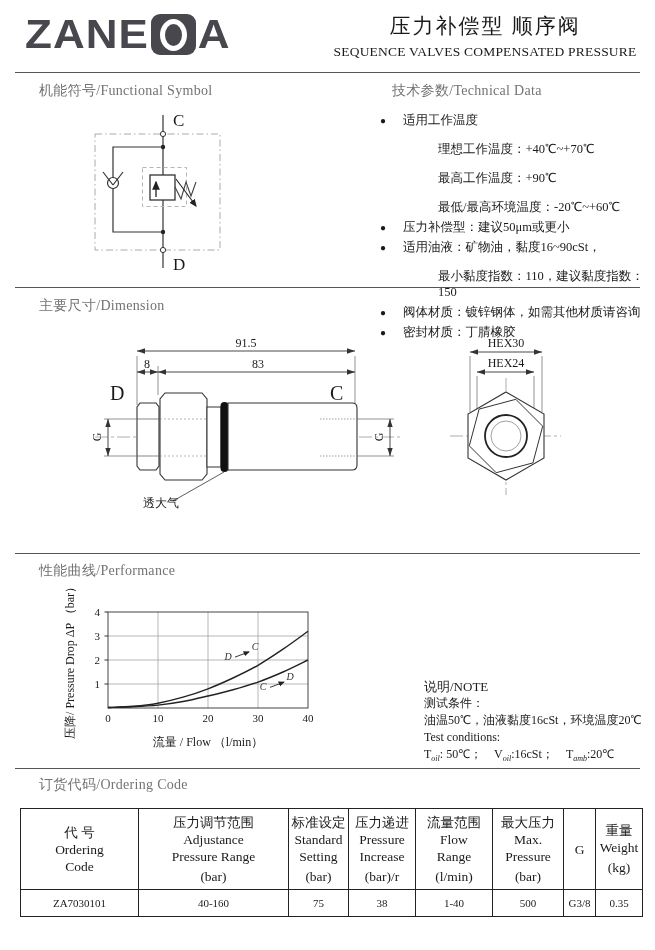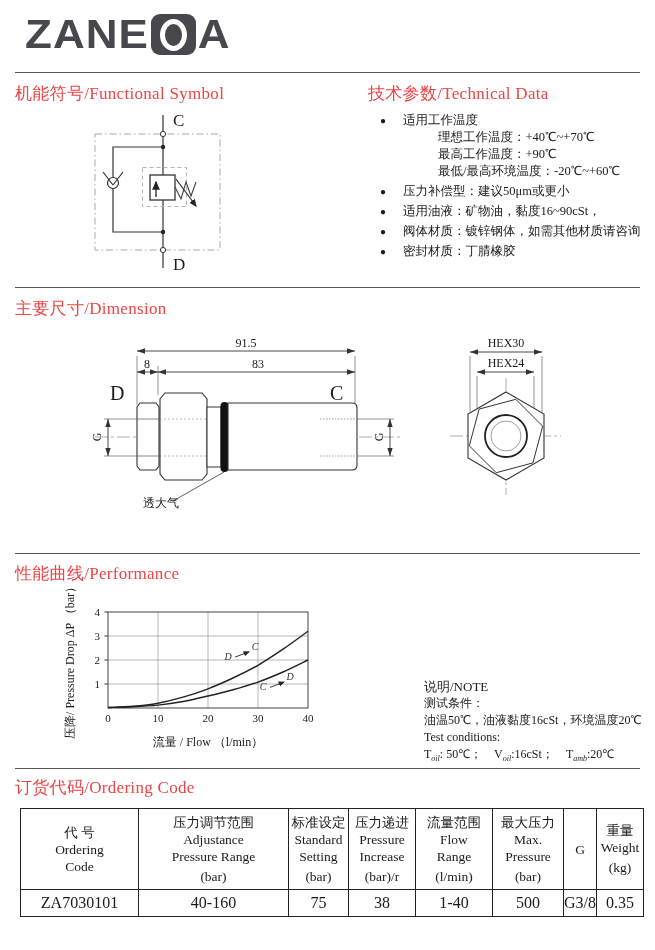--- a/index.html
+++ b/index.html
@@ -1,37 +1,37 @@
 <!DOCTYPE html>
 <html><head>
 <meta charset="utf-8">
 <style>
   html,body{margin:0;padding:0;background:#e8e8e8;}
   .page{position:relative;width:655px;height:950px;background:#fff;margin:0 auto;
         font-family:"Liberation Serif", serif;color:#1a1a1a;overflow:hidden;}
   .sep{position:absolute;left:15px;right:15px;height:0;border-top:1px solid #555;}
-  .sec-head{position:absolute;font-size:17px;color:#ef4444;letter-spacing:.3px;}
+  .sec-head{position:absolute;font-size:14px;color:#737373;letter-spacing:.3px;margin-left:24px;}
 
   
   .logo{position:absolute;left:25px;top:12px;display:flex;align-items:center;}
   .logo-text{font-family:"Liberation Sans", sans-serif;font-weight:bold;font-size:44px;
              line-height:44px;color:#47474d;letter-spacing:1px;transform:scaleY(.92);}
   .logo-d{display:inline-block;width:45px;height:41px;background:#47474d;border-radius:9px;
           position:relative;margin:0 2px;}
   .logo-oval{position:absolute;left:9px;top:5px;width:17px;height:22px;border:5px solid #fff;
              border-radius:50%;}
   .title-block{position:absolute;left:320px;top:12px;width:330px;text-align:center;}
   .title-zh{font-size:21px;letter-spacing:2px;}
   .title-en{font-size:13.5px;margin-top:4px;letter-spacing:.2px;}
 
   
   .tech{position:absolute;left:368px;top:108px;width:285px;font-size:12.5px;line-height:16px;}
   .ti-row{padding-left:35px;position:relative;margin-top:4px;}
   .ti-bullet{position:absolute;left:12px;top:1px;font-size:10px;}
-  .ti-sub{padding-left:70px;margin-top:1px;}
+  .ti-sub{padding-left:70px;margin-top:13px;}
 
   
   svg text{font-family:"Liberation Serif", serif;fill:#1a1a1a;}
   .dim-label{font-size:12px;}
   .port-label{font-size:20px;}
   .vent-label{font-size:12px;}
   .fs-port{font-size:17px;}
   .tick{font-size:11px;}
   .ann{font-size:10px;font-style:italic;fill:#333;}
   .axis-label{font-size:12px;}
@@ -40,34 +40,38 @@
   .note{position:absolute;left:424px;top:678px;width:228px;font-size:12px;line-height:17px;white-space:nowrap;}
   .note-title{font-size:13px;}
   .note sub{font-size:8px;font-style:italic;}
   .note .g{margin-left:9px;}
 
   
   table.ord{position:absolute;left:20px;top:808px;border-collapse:collapse;table-layout:fixed;padding-left:12px;}
   table.ord th, table.ord td{border:1.6px solid #222;padding:0;text-align:center;vertical-align:middle;
        font-weight:normal;}
   table.ord th{height:80px;font-size:13.5px;line-height:17px;}
-  table.ord td{height:26px;font-size:16px;}
+  table.ord td{height:26px;font-size:11px;}
   table.ord .unit{margin-top:3px;}
 </style>
 </head>
 <body>
 
 <div class="page">
 
   <div class="logo">
     <span class="logo-text">ZANE</span>
     <span class="logo-d">
         <span class="logo-oval"></span>
       </span>
     <span class="logo-text">A</span>
+  </div>
+  <div class="title-block">
+    <div class="title-zh">压力补偿型 顺序阀</div>
+    <div class="title-en">SEQUENCE VALVES COMPENSATED PRESSURE</div>
   </div>
   <div class="sep" style="top:72px"></div>
 
   <div class="sec-head" style="left:15px;top:82px">机能符号/Functional Symbol</div>
 
   <svg style="position:absolute;left:15px;top:105px" width="280" height="180" viewBox="0 0 280 180">
     <defs>
       <marker id="ah-fs" markerWidth="8" markerHeight="8" refX="6" refY="3" orient="auto">
         <path d="M0,0 L7,3 L0,6 Z" fill="#222"></path>
       </marker>
@@ -100,20 +104,21 @@
   </svg>
 
   <div class="sec-head" style="left:368px;top:82px">技术参数/Technical Data</div>
   <div class="tech">
       <div class="ti-row"><span class="ti-bullet">●</span><span>适用工作温度</span></div>
       <div class="ti-sub">理想工作温度：+40℃~+70℃</div>
       <div class="ti-sub">最高工作温度：+90℃</div>
       <div class="ti-sub">最低/最高环境温度：-20℃~+60℃</div>
       <div class="ti-row"><span class="ti-bullet">●</span><span>压力补偿型：建议50μm或更小</span></div>
       <div class="ti-row"><span class="ti-bullet">●</span><span>适用油液：矿物油，黏度16~90cSt，</span></div>
+      <div class="ti-sub">最小黏度指数：110，建议黏度指数：150</div>
       <div class="ti-row"><span class="ti-bullet">●</span><span>阀体材质：镀锌钢体，如需其他材质请咨询</span></div>
       <div class="ti-row"><span class="ti-bullet">●</span><span>密封材质：丁腈橡胶</span></div>
     </div>
 
   <div class="sep" style="top:287px"></div>
 
   <div class="sec-head" style="left:15px;top:297px">主要尺寸/Dimension</div>
 
   <svg style="position:absolute;left:0;top:320px" width="655" height="235" viewBox="0 0 655 235">
     <defs>

